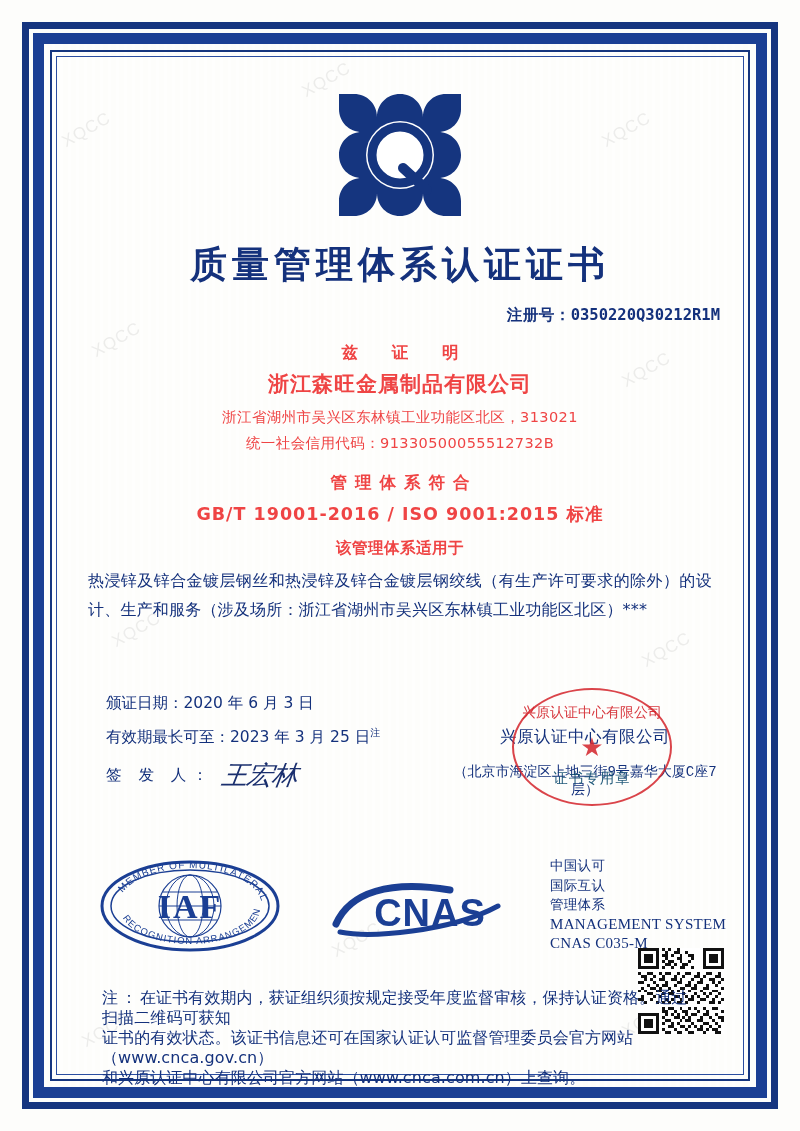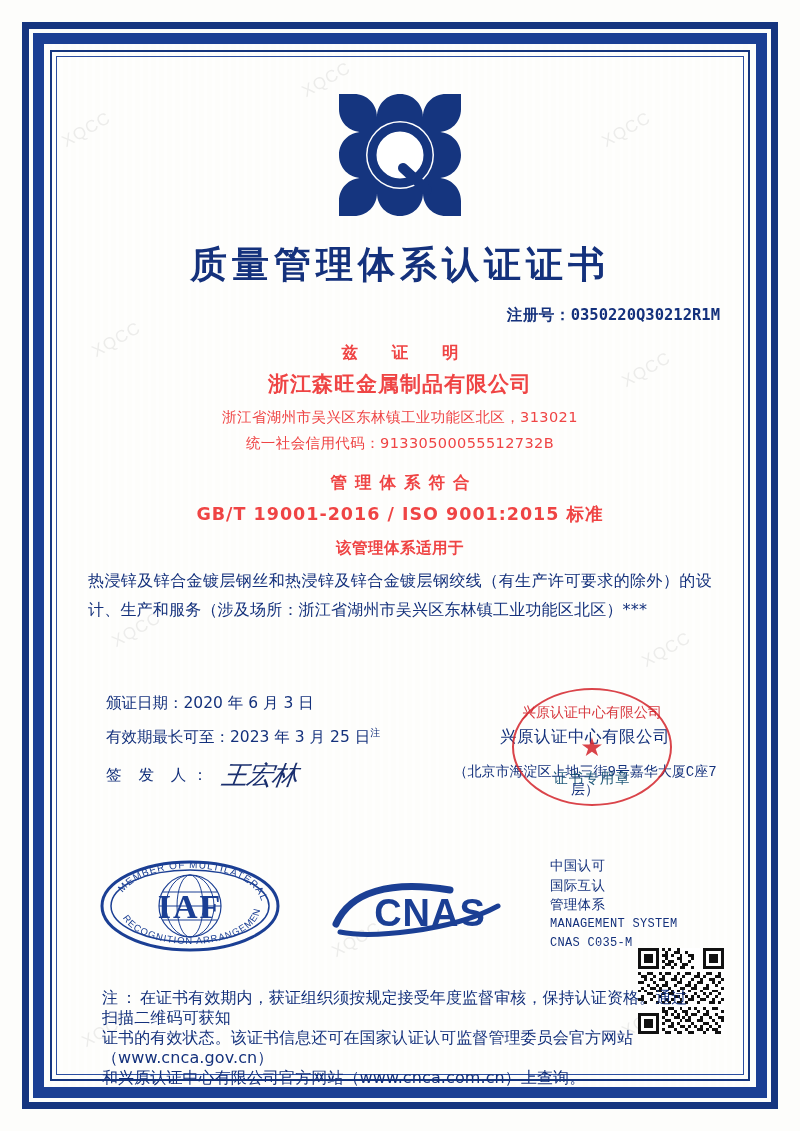--- a/index.html
+++ b/index.html
@@ -298,21 +298,21 @@
   }
   .cnas-info {
     position: absolute;
     left: 490px;
     top: 796px;
     color: #14317c;
     font-size: 13.5px;
     line-height: 19.5px;
     letter-spacing: .3px;
   }
-  .cnas-info .en { font-family: Liberation Mono, monospace; font-size: 12px; }
+  .cnas-info .en { font-family: Liberation Serif, serif; font-size: 15px; }
 
   
   .qr {
     position: absolute;
     right: 16px;
     top: 888px;
     width: 86px;
     height: 86px;
   }
 

